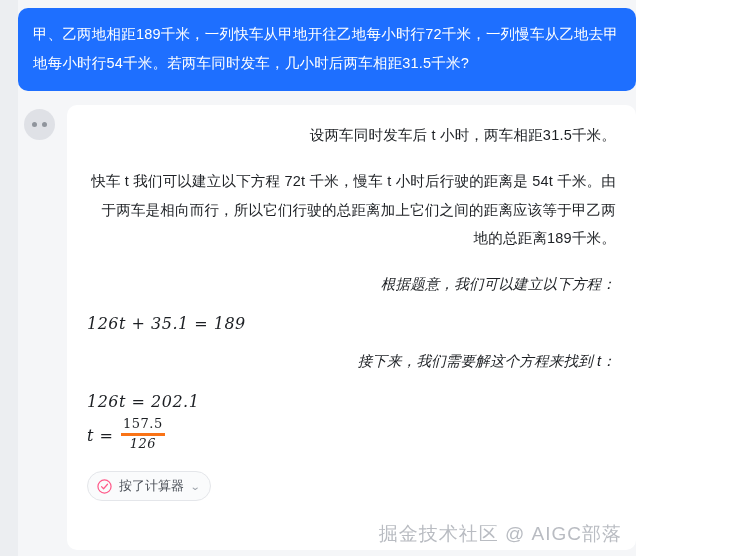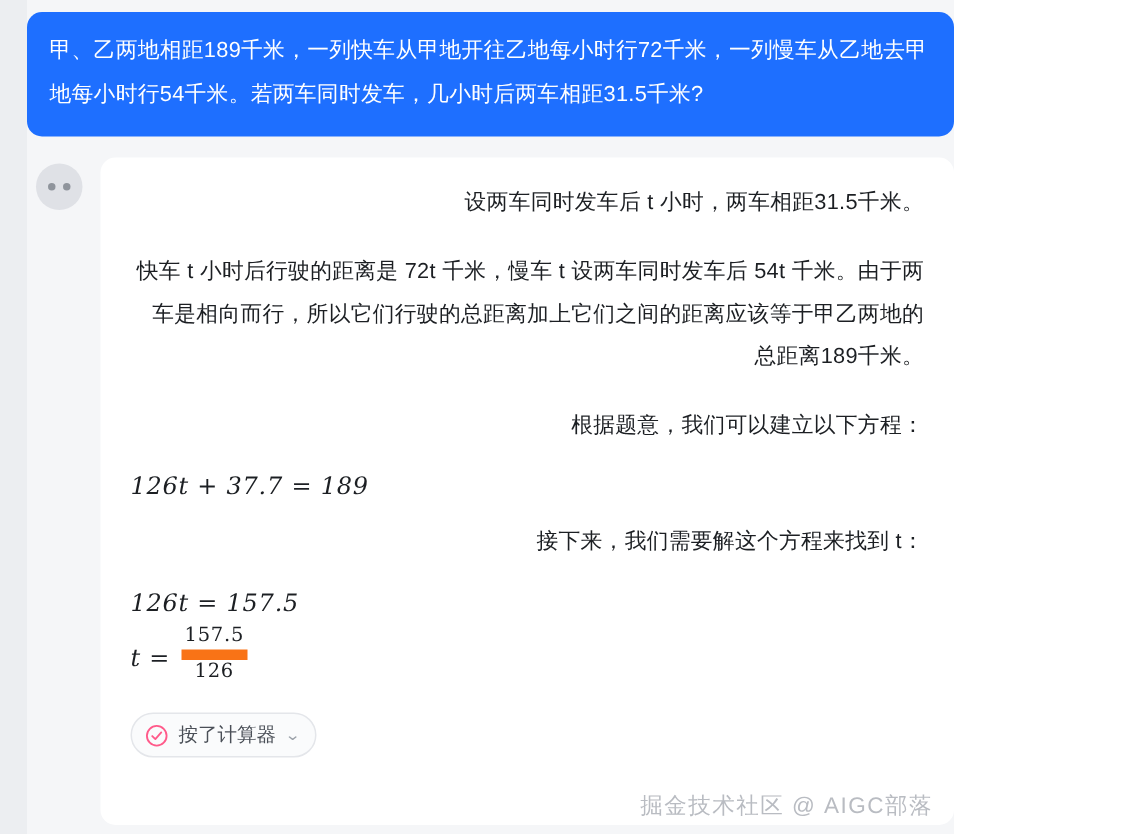--- a/index.html
+++ b/index.html
@@ -90,21 +90,21 @@
     min-height: 445px;
     color: #1c1f23;
     font-size: 14.5px;
   }
   .p {
     line-height: 1.95;
     margin: 0 0 18px 0;
     letter-spacing: 0.2px;
     text-align: right;
   }
-  .p.tight { margin-bottom: 16px; }
+  .p.tight { margin-bottom: 16px; font-style: italic; }
   .math {
     font-family: "DejaVu Serif", serif;
     font-style: italic;
     font-size: 16px;
     margin: 0 0 18px 0;
     letter-spacing: 0.5px;
   }
   .math.block { margin-bottom: 14px; }
   .math.seq { margin-bottom: 6px; }
   .mi {
@@ -118,26 +118,27 @@
   .frac {
     display: inline-block;
     vertical-align: -0.55em;
     text-align: center;
     font-size: 13px;
     line-height: 1.15;
     margin-left: 2px;
   }
   .frac .top {
     display: block;
-    border-bottom: 7px solid #f97316;
+    border-bottom: 3px solid #f97316;
     padding: 0 2px 1px 2px;
   }
   .frac .bot {
     display: block;
     padding: 1px 2px 0 2px;
+    font-style: italic;
   }
   
   .calc-chip {
     display: inline-flex;
     align-items: center;
     gap: 7px;
     border: 1px solid #e4e6ea;
     background: #fafbfc;
     border-radius: 16px;
     padding: 5px 11px 5px 9px;
@@ -154,21 +155,21 @@
   .chev {
     font-size: 10px;
     color: #9aa0a8;
     transform: scaleX(1.3);
   }
   
   .watermark {
     position: absolute;
     right: 14px;
     bottom: 9px;
-    font-size: 15px;
+    font-size: 19px;
     color: #b9bcc2;
     letter-spacing: 1px;
     font-family: "Liberation Sans", sans-serif;
     pointer-events: none;
   }
 </style>
 </head>
 <body>
 
 <div class="page">
@@ -183,32 +184,32 @@
     <div class="assistant-row">
       <div class="avatar">
         <span class="dot l"></span>
         <span class="dot r"></span>
       </div>
 
       <div class="answer">
 
         <p class="p">设两车同时发车后 t 小时，两车相距31.5千米。</p>
 
-        <p class="p">快车 t 小时后行驶的距离是 72t 千米，慢车 t 设两车同时发车后 54t 千米。由于两车是相向而行，所以它们行驶的总距离加上它们之间的距离应该等于甲乙两地的总距离189千米。</p>
+        <p class="p">快车 t 我们可以建立以下方程 72t 千米，慢车 t 小时后行驶的距离是 54t 千米。由于两车是相向而行，所以它们行驶的总距离加上它们之间的距离应该等于甲乙两地的总距离189千米。</p>
 
         <p class="p tight">根据题意，我们可以建立以下方程：</p>
 
 
 
-        <div class="math block">126t + 37.7 = 189</div>
+        <div class="math block">126t + 35.1 = 189</div>
 
         <p class="p tight">接下来，我们需要解这个方程来找到 t：</p>
 
 
-        <div class="math seq">126t = 157.5</div>
+        <div class="math seq">126t = 202.1</div>
 
         <div class="math block">
           <span class="mi">t =</span>
           <span class="frac">
             <span class="top mn">157.5</span>
             <span class="bot mn">126</span>
           </span>
         </div>
 
         <div class="calc-chip">

